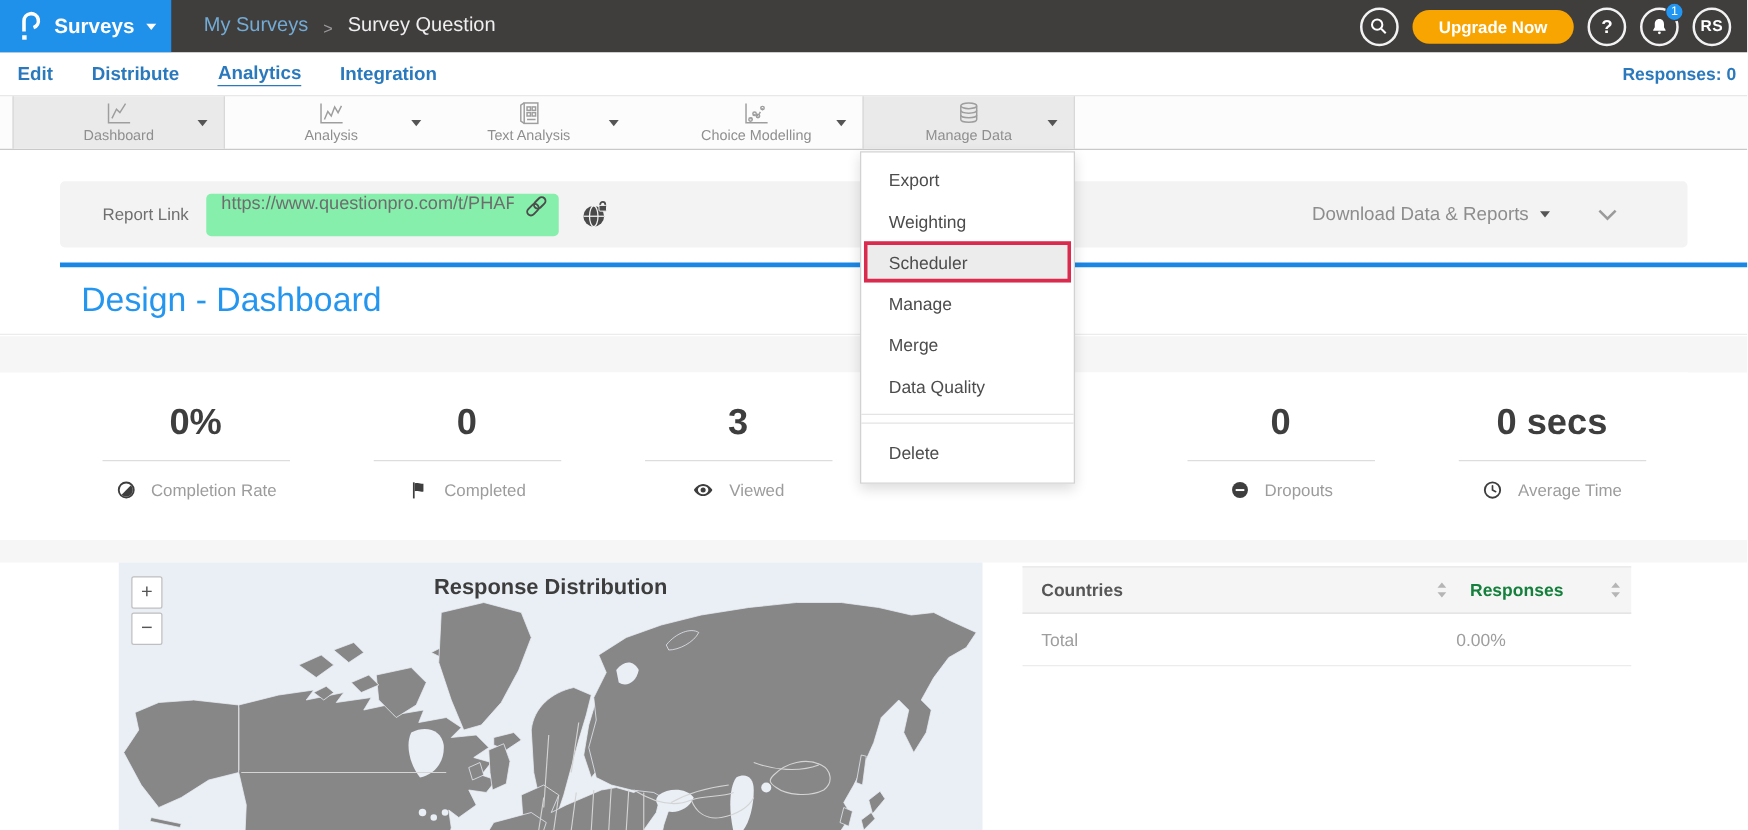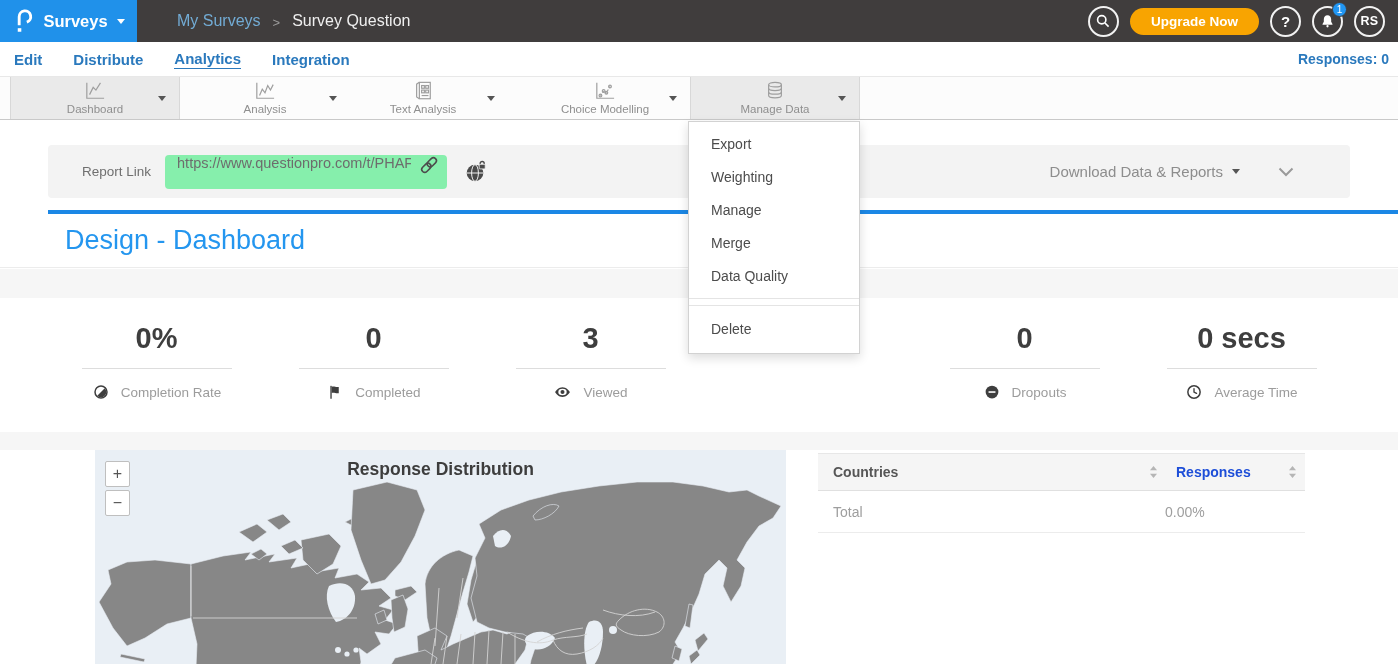--- a/index.html
+++ b/index.html
@@ -4,21 +4,21 @@
 <style>
   * { margin:0; padding:0; box-sizing:border-box; }
   body { font-family:"Liberation Sans", sans-serif; background:#fff; }
   .screen { position:relative; width:1398px; height:664px; overflow:hidden; background:#fff; }
 
   
   .topbar { position:absolute; top:0; left:0; right:0; height:42px; background:#403d3d; display:flex; align-items:center; }
   .logo { width:137px; height:42px; background:#2091ea; display:flex; align-items:center; justify-content:center; gap:9px; cursor:pointer; }
   .logo-text { color:#fff; font-size:16.5px; font-weight:600; }
   .caret-down { width:0; height:0; border-left:4.5px solid transparent; border-right:4.5px solid transparent; border-top:5px solid #fff; }
-  .breadcrumb { margin-left:40px; font-size:16px; display:flex; align-items:flex-end; }
+  .breadcrumb { margin-left:26px; font-size:16px; display:flex; align-items:flex-end; }
   .bc-parent { color:#72abd4; cursor:pointer; }
   .bc-sep { color:#9b9b9b; margin:0 12px; font-size:13px; }
   .bc-current { color:#efefef; }
   .topbar-right { margin-left:auto; display:flex; align-items:center; gap:11px; padding-right:13px; }
   .circle-btn { width:31px; height:31px; border:2px solid #f2f2f2; border-radius:50%; display:flex; align-items:center; justify-content:center; color:#fff; cursor:pointer; flex:0 0 auto; }
   .help-glyph { font-size:15px; font-weight:700; }
   .upgrade-btn { height:27px; padding:0 21px; background:#f8a401; border-radius:14px; color:#fff; font-weight:700; font-size:13.5px; display:flex; align-items:center; cursor:pointer; }
   .bell-wrap { position:relative; }
   .badge { position:absolute; top:-4px; right:-4px; width:15px; height:15px; background:#2196f3; border-radius:50%; color:#fff; font-size:10px; display:flex; align-items:center; justify-content:center; border:1px solid #403d3d; }
   .avatar-text { font-size:12.5px; font-weight:700; letter-spacing:.4px; }
@@ -67,21 +67,21 @@
   .map-card { position:absolute; left:95px; top:450px; width:691px; height:214px; background:#e9eff5; overflow:hidden; }
   .map-svg { position:absolute; left:0; top:0; }
   .map-title { position:absolute; top:9px; left:0; right:0; text-align:center; font-size:17.5px; font-weight:700; color:#3d3d3d; z-index:4; }
   .zoom-btns { position:absolute; left:10px; top:11px; z-index:5; }
   .zoom-btn { width:25px; height:26px; background:#fff; border:1px solid #bfbfbf; border-radius:2px; display:flex; align-items:center; justify-content:center; font-size:16px; color:#555; margin-bottom:3px; cursor:pointer; }
 
   
   .ctable { position:absolute; left:818px; top:453px; width:487px; background:#fff; }
   .ctable-header { height:38px; background:#f5f5f5; border-top:1px solid #e7e7e7; border-bottom:1px solid #e0e0e0; display:flex; align-items:center; }
   .th1 { flex:1; margin-left:15px; font-size:14px; font-weight:700; color:#565656; }
-  .th2 { width:112px; margin-left:10px; font-size:14px; font-weight:700; color:#1d4ed8; }
+  .th2 { width:112px; margin-left:10px; font-size:14px; font-weight:700; color:#15803d; }
   .sort-icon { cursor:pointer; display:flex; flex:0 0 auto; margin-right:8px; }
   .ctable-row { height:42px; border-bottom:1px solid #ececec; display:flex; align-items:center; font-size:14px; color:#9e9e9e; }
   .cell1 { flex:1; margin-left:15px; }
   .cell2 { width:140px; }
 
   
   .dd-menu { position:absolute; left:688px; top:121px; width:172px; background:#fff; border:1px solid #d2d2d2; box-shadow:0 4px 10px rgba(0,0,0,.14); padding:5px 0 8px; z-index:60; }
   .dd-item { height:33px; display:flex; align-items:center; padding-left:22px; font-size:14px; color:#4c4c4c; cursor:pointer; }
   .dd-item.highlight { background:#ececec; box-shadow:inset 0 0 0 3px #da2b4e; margin:0 2px; padding-left:20px; }
   .dd-sep { height:1px; background:#e4e4e4; margin:6px 0; }
@@ -375,20 +375,21 @@
     </div>
     <div class="ctable-row">
       <span class="cell1">Total</span>
       <span class="cell2">0.00%</span>
     </div>
   </div>
 
   <div class="dd-menu">
     <div class="dd-item">Export</div>
     <div class="dd-item">Weighting</div>
+    <div class="dd-item highlight">Scheduler</div>
     <div class="dd-item">Manage</div>
     <div class="dd-item">Merge</div>
     <div class="dd-item">Data Quality</div>
     <div class="dd-sep"></div>
     <div class="dd-sep"></div>
     <div class="dd-item">Delete</div>
   </div>
 
 </div>
 

